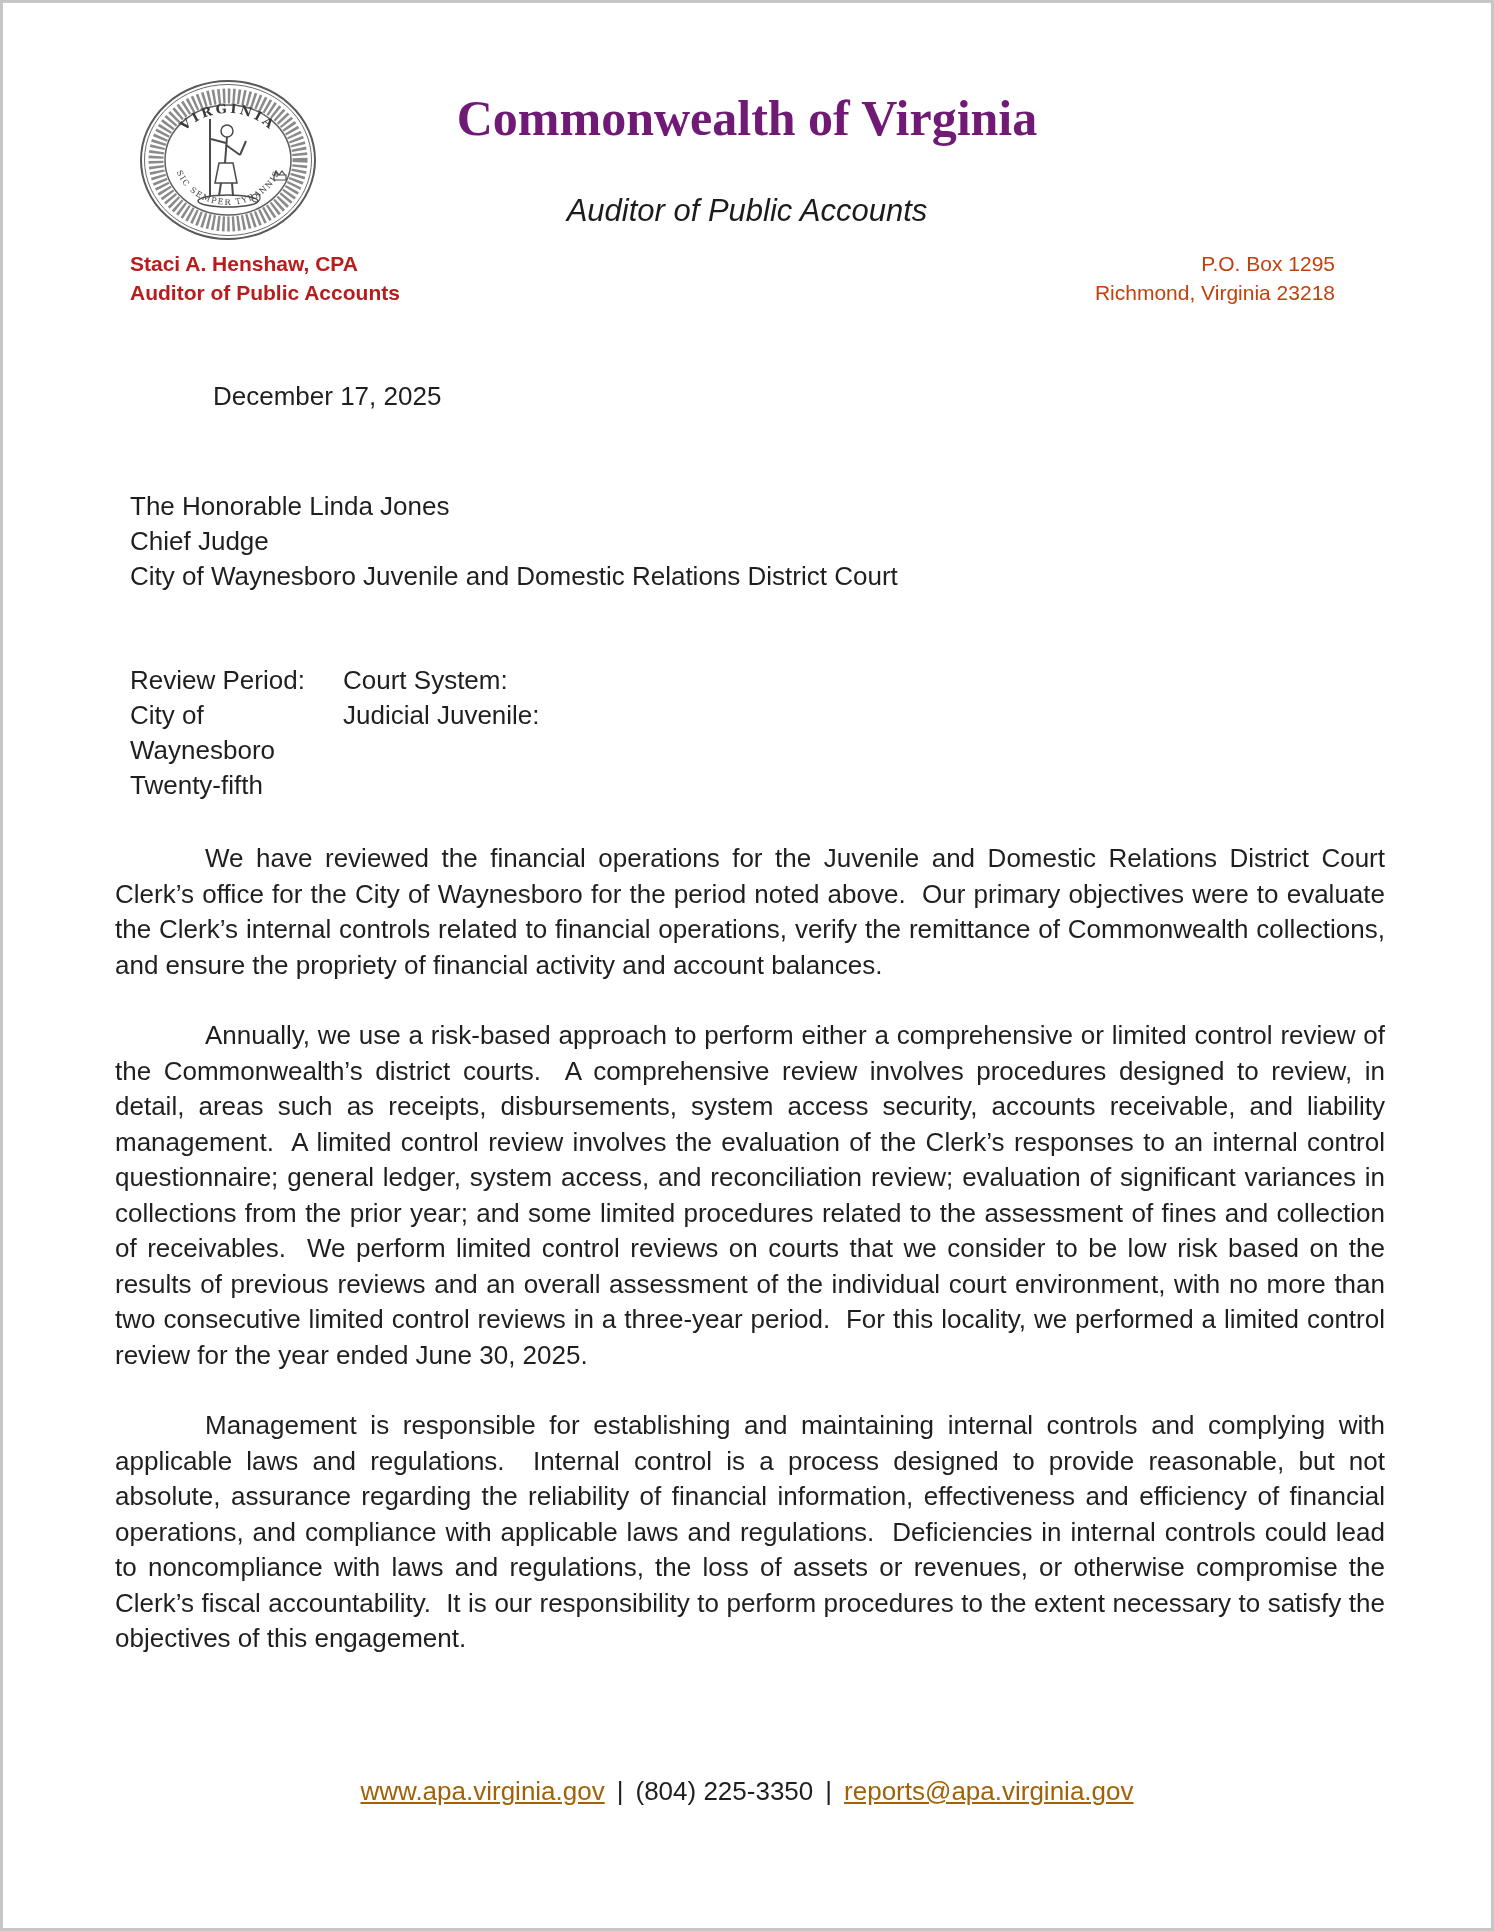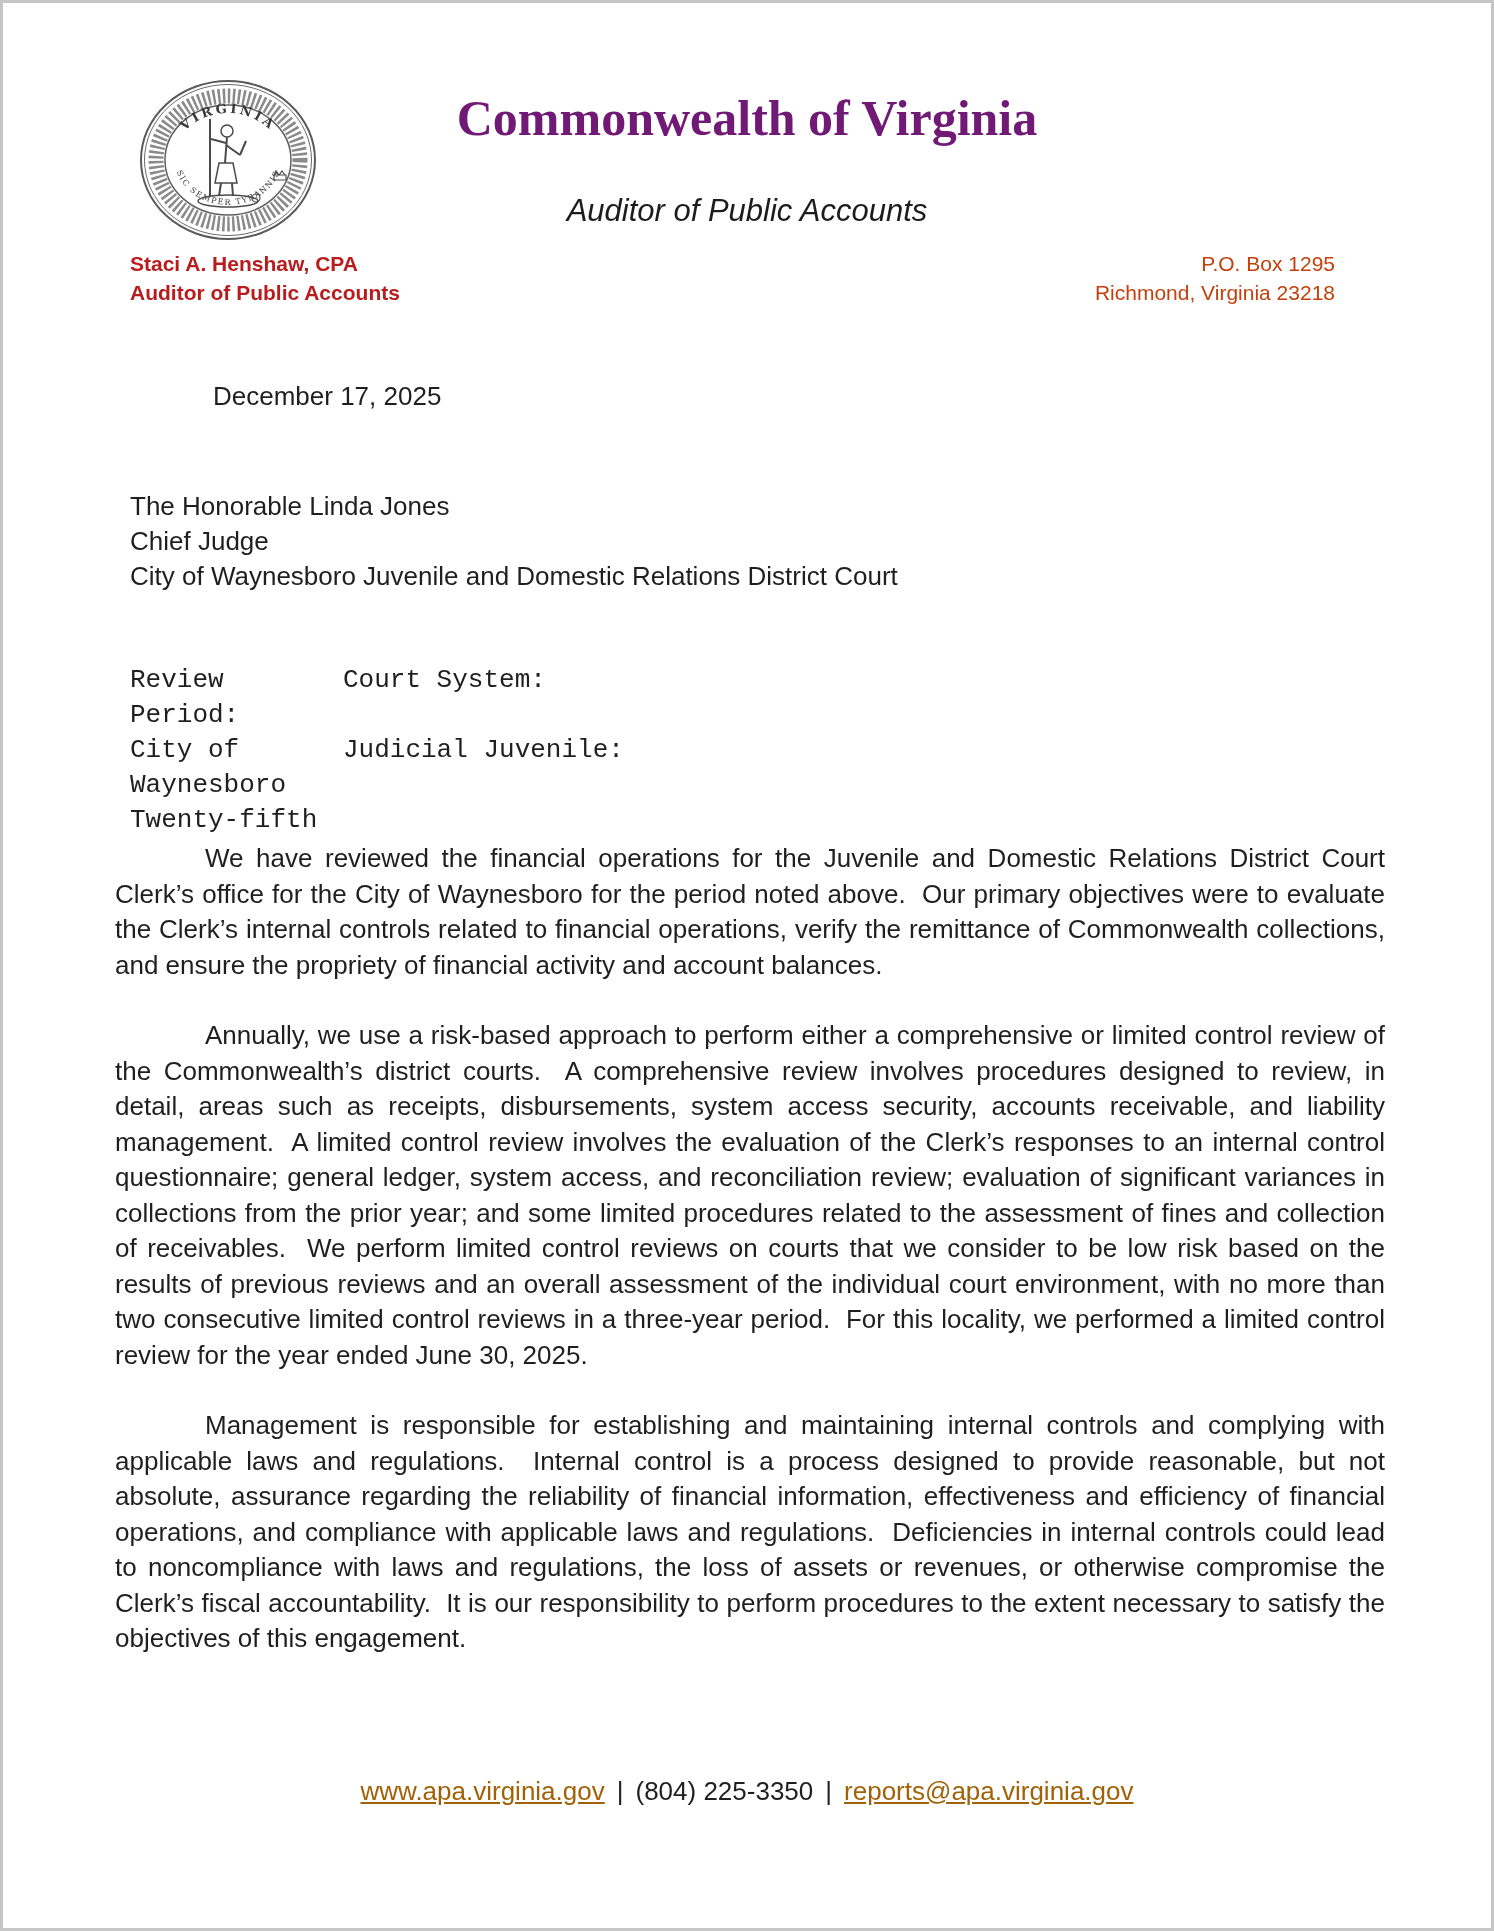--- a/index.html
+++ b/index.html
@@ -57,21 +57,20 @@
   }
   .recipient {
     position: absolute; top: 486px; left: 127px;
     font-size: 26px; line-height: 35px;
   }
   .review-info {
     position: absolute; top: 660px; left: 127px;
     font-size: 26px; line-height: 35px;
     display: grid;
     grid-template-columns: 213px auto;
-    font-family: Liberation Mono, monospace;
   }
   .body-text {
     position: absolute; top: 838px; left: 112px;
     width: 1270px;
     font-size: 26px; line-height: 35.5px;
     text-align: justify;
   }
   .body-text p {
     margin: 0 0 35px 0;
     text-indent: 90px;

